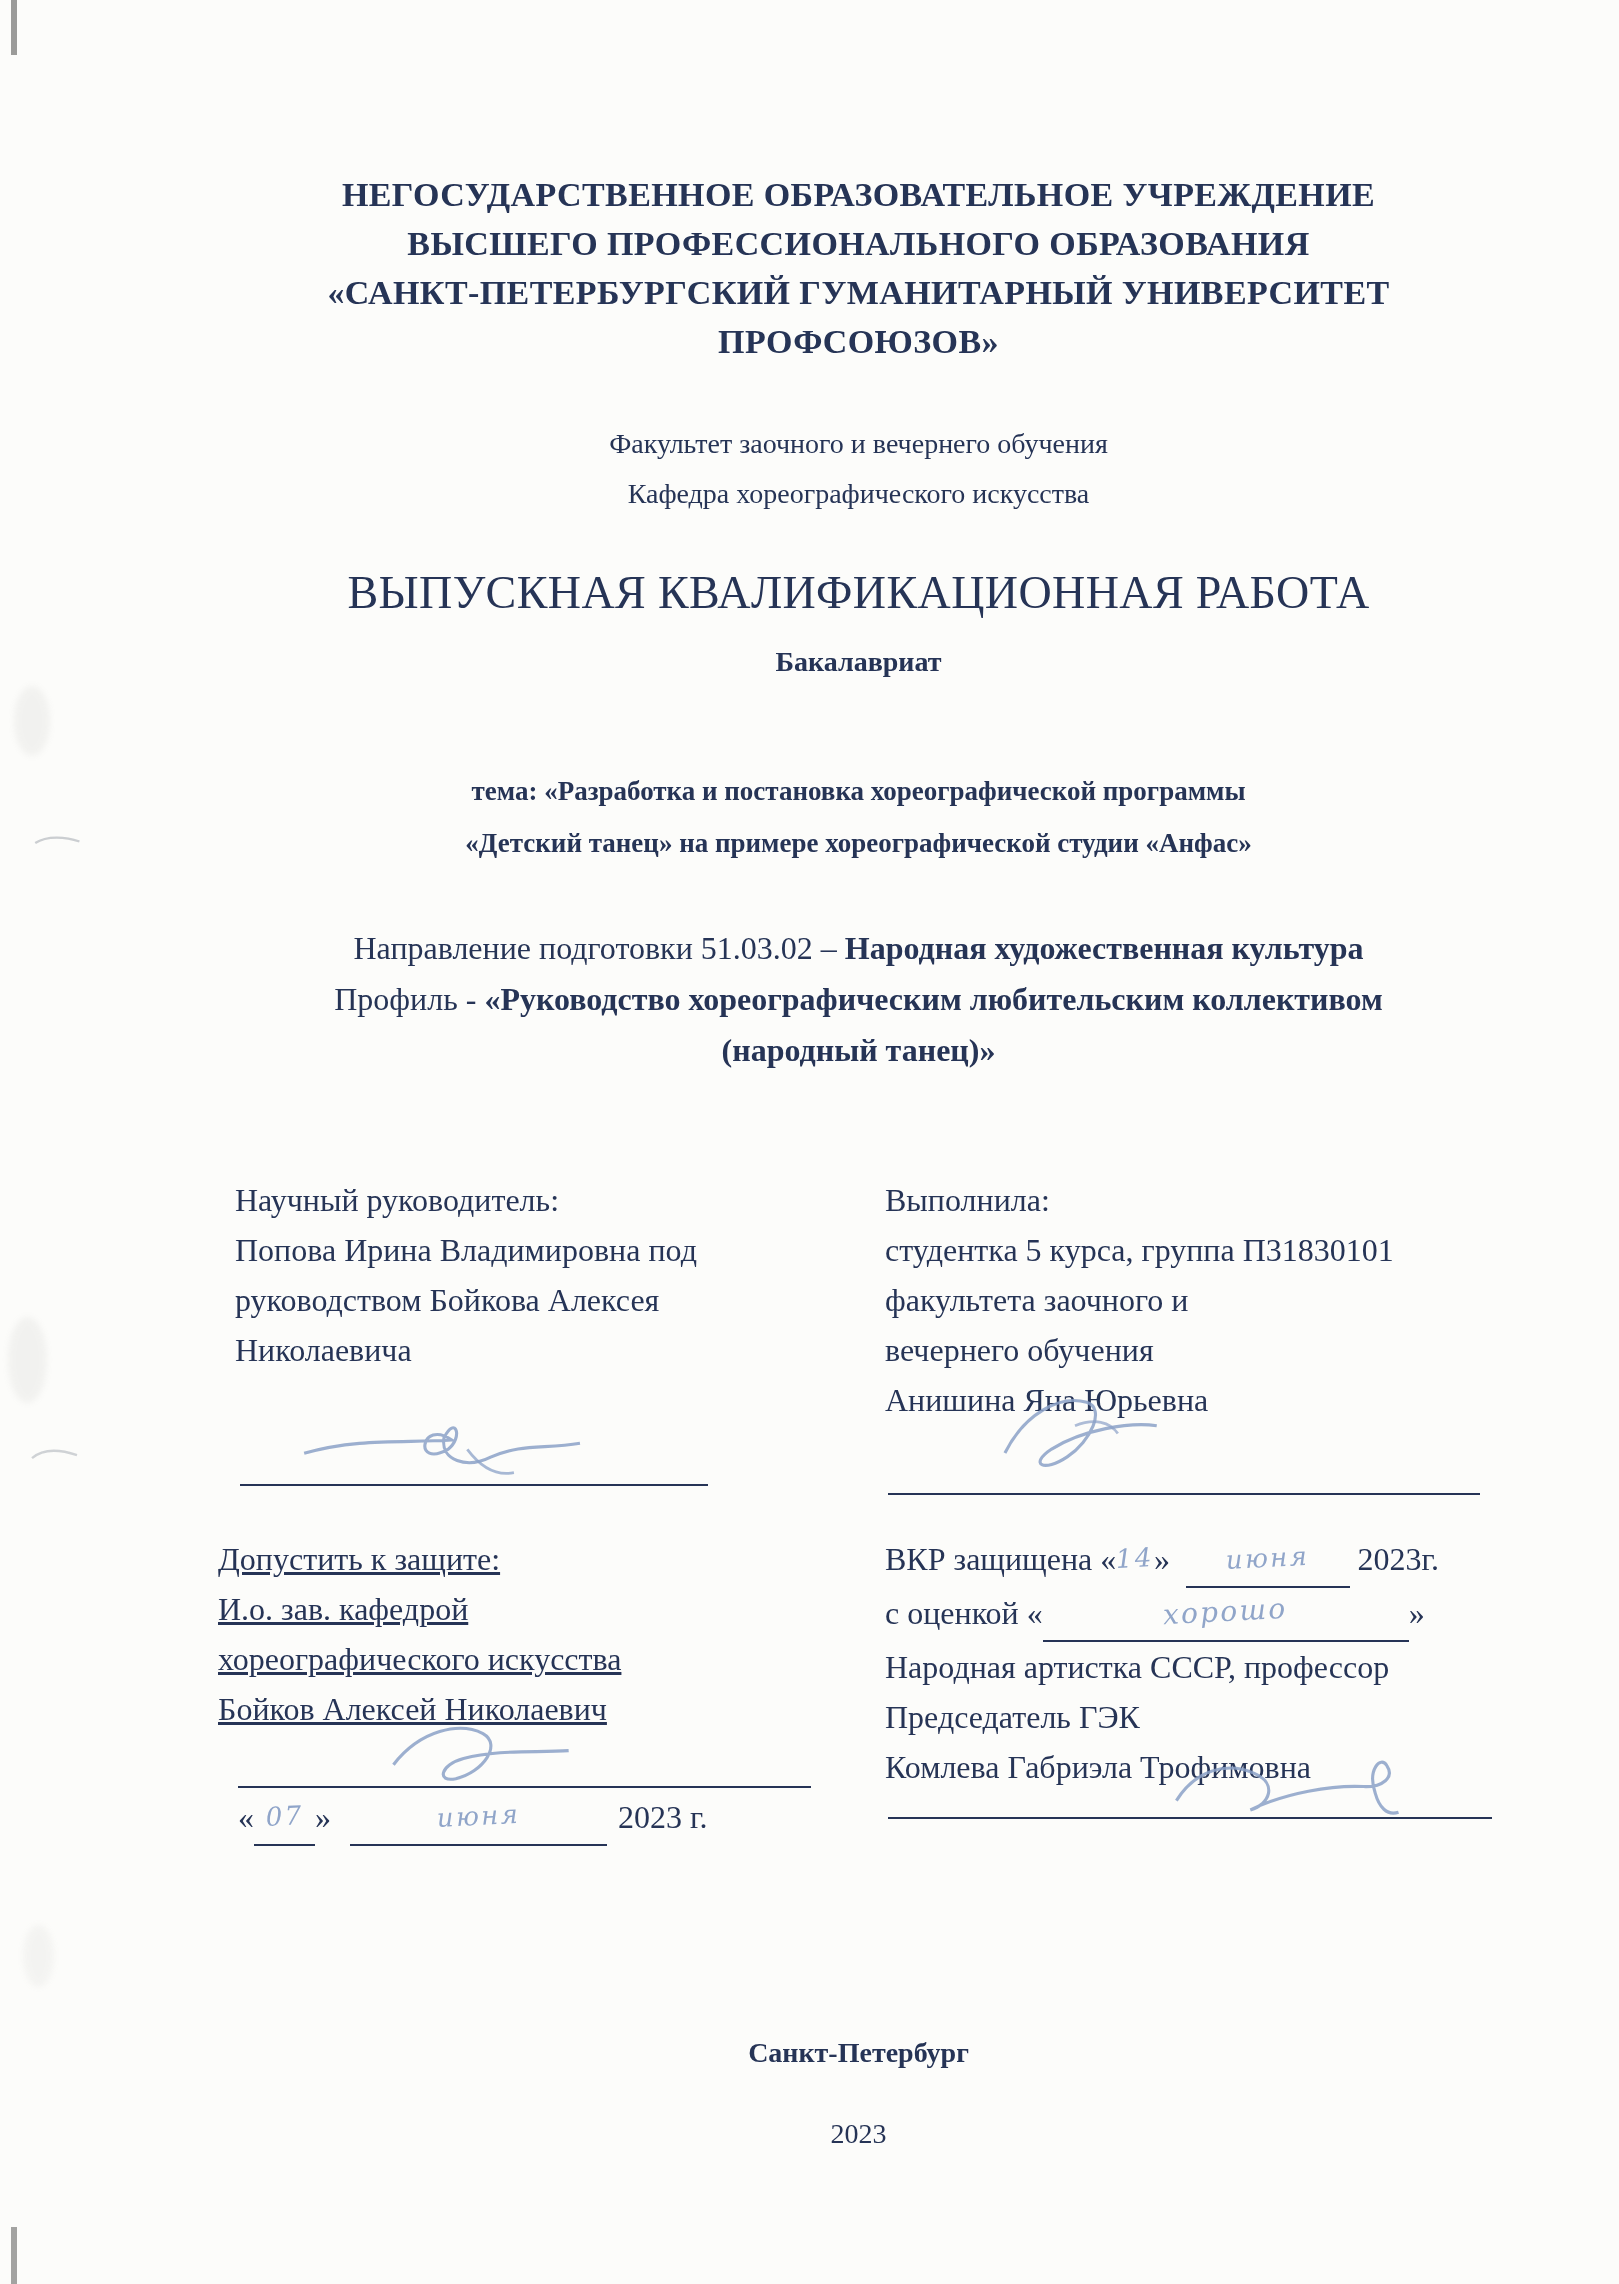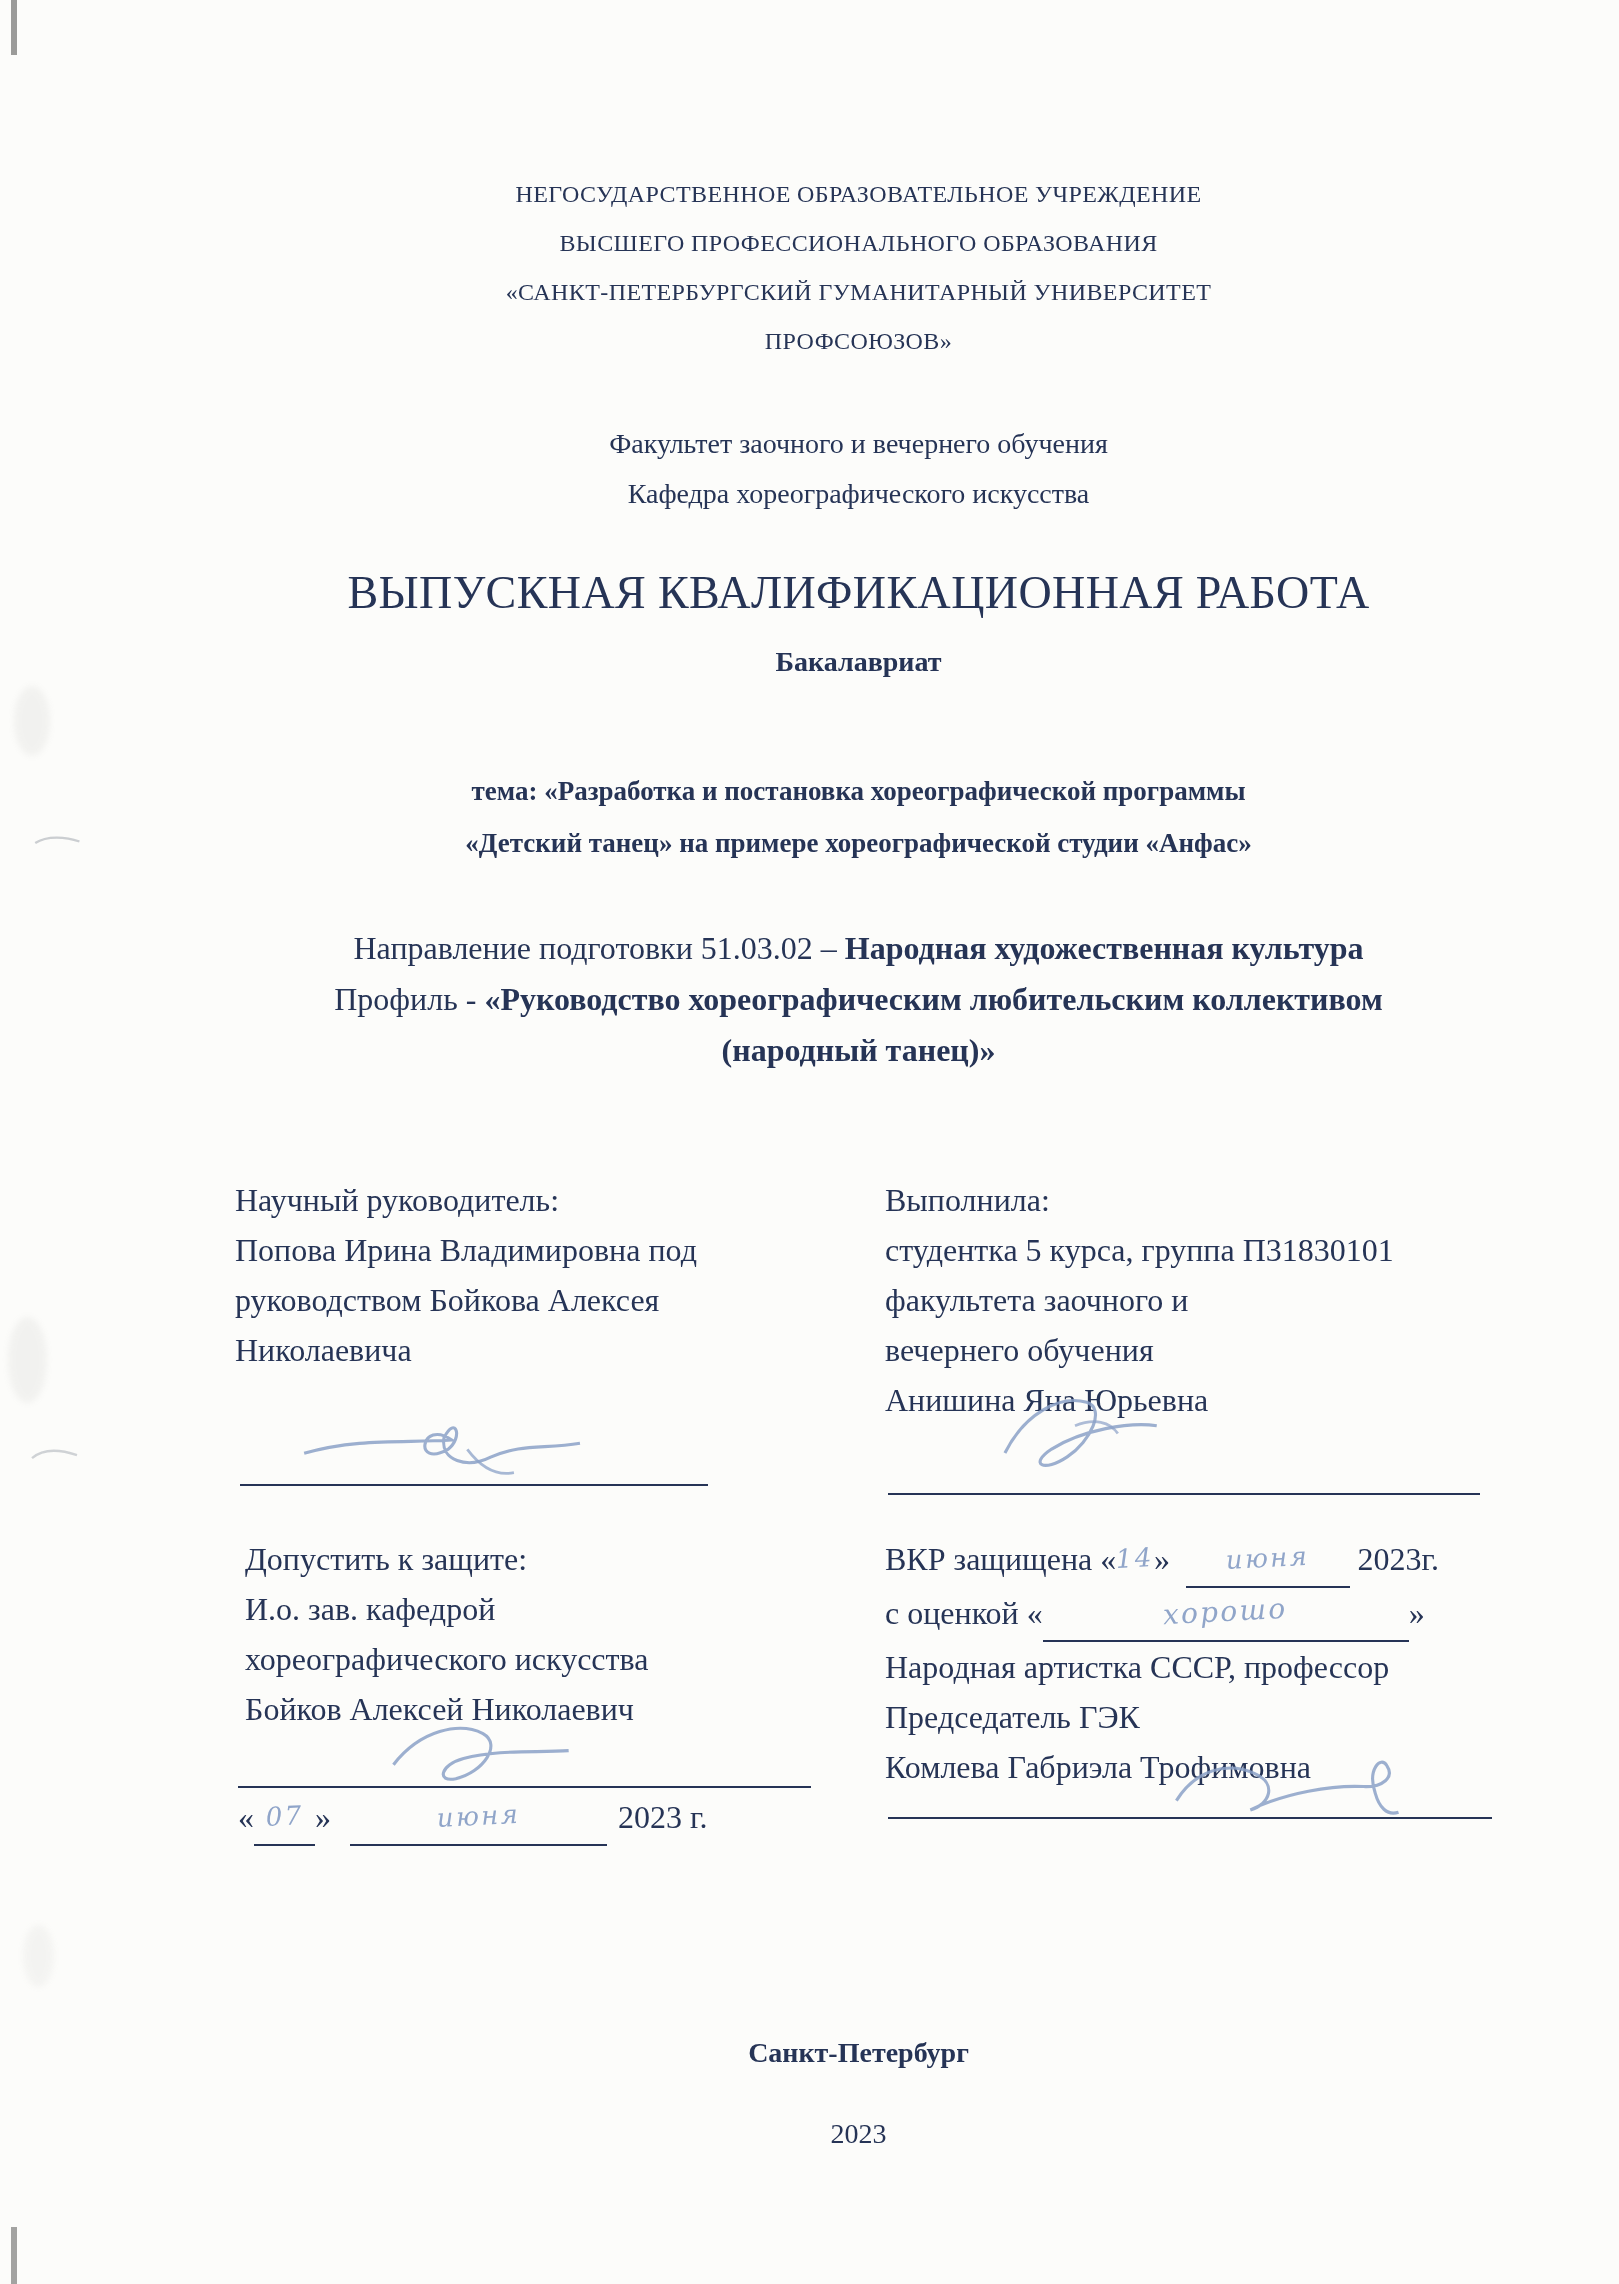--- a/index.html
+++ b/index.html
@@ -15,21 +15,21 @@
     background:var(--paper);
     font-family:"Liberation Serif","DejaVu Serif",serif;
     color:var(--ink);
     overflow:hidden;
     margin:0 auto;
   }
   .abs{position:absolute;}
   .center{text-align:center;}
   .b{font-weight:bold;}
   .txt{font-size:28px;line-height:50px;}
-  .inst{font-size:24px;line-height:49px;font-weight:normal;letter-spacing:0.4px;}
+  .inst{font-size:34px;line-height:49px;font-weight:bold;letter-spacing:0.4px;}
   .worktype{font-size:46px;font-weight:normal;letter-spacing:0.4px;}
   .topic{font-size:27px;line-height:52px;font-weight:bold;}
   .dirblock{font-size:32px;line-height:51px;}
   .colblock{font-size:32px;line-height:50px;}
   .content-span{left:226px;width:1265px;}
   .sigline{border-bottom:2.3px solid var(--ink);}
   .blank{display:inline-block;border-bottom:2.3px solid var(--ink);text-align:center;vertical-align:baseline;position:relative;}
   .hand{
     font-family:"DejaVu Serif",serif;
     font-style:italic;
@@ -107,21 +107,21 @@
     <div>факультета заочного и</div>
     <div>вечернего обучения</div>
     <div>Анишина Яна Юрьевна</div>
   </div>
   <svg class="sig-svg" style="left:958px;top:1379px;" width="234" height="109" viewBox="0 0 300 140">
     <path d="M60,95 C85,45 130,20 165,30 C190,38 170,80 140,100 C110,120 90,110 120,90 C160,65 220,55 255,60" stroke="#8ba1c7" stroke-width="4" fill="none" opacity=".85"></path>
     <path d="M150,60 C175,50 195,55 205,70" stroke="#8ba1c7" stroke-width="3.5" fill="none" opacity=".7"></path>
   </svg>
   <div class="abs sigline" style="left:888px;top:1468px;width:592px;height:26.5px;"></div>
 
-  <div class="abs colblock" style="left:245px;top:1534px;width:592px;">
+  <div class="abs colblock" style="left:218px;top:1534px;width:592px;text-decoration:underline;">
     <div>Допустить к защите:</div>
     <div>И.о. зав. кафедрой</div>
     <div>хореографического искусства</div>
     <div>Бойков Алексей Николаевич</div>
   </div>
   <svg class="sig-svg" style="left:374px;top:1710px;" width="218" height="86" viewBox="0 0 280 110">
     <path d="M25,70 C60,25 110,15 140,30 C165,44 140,80 105,88 C80,93 85,70 115,62 C160,50 210,55 250,52" stroke="#8ba1c7" stroke-width="4" fill="none" opacity=".85"></path>
   </svg>
   <div class="abs sigline" style="left:238px;top:1763px;width:573px;height:25px;"></div>
   <div class="abs colblock" style="left:238px;top:1792px;width:592px;">

